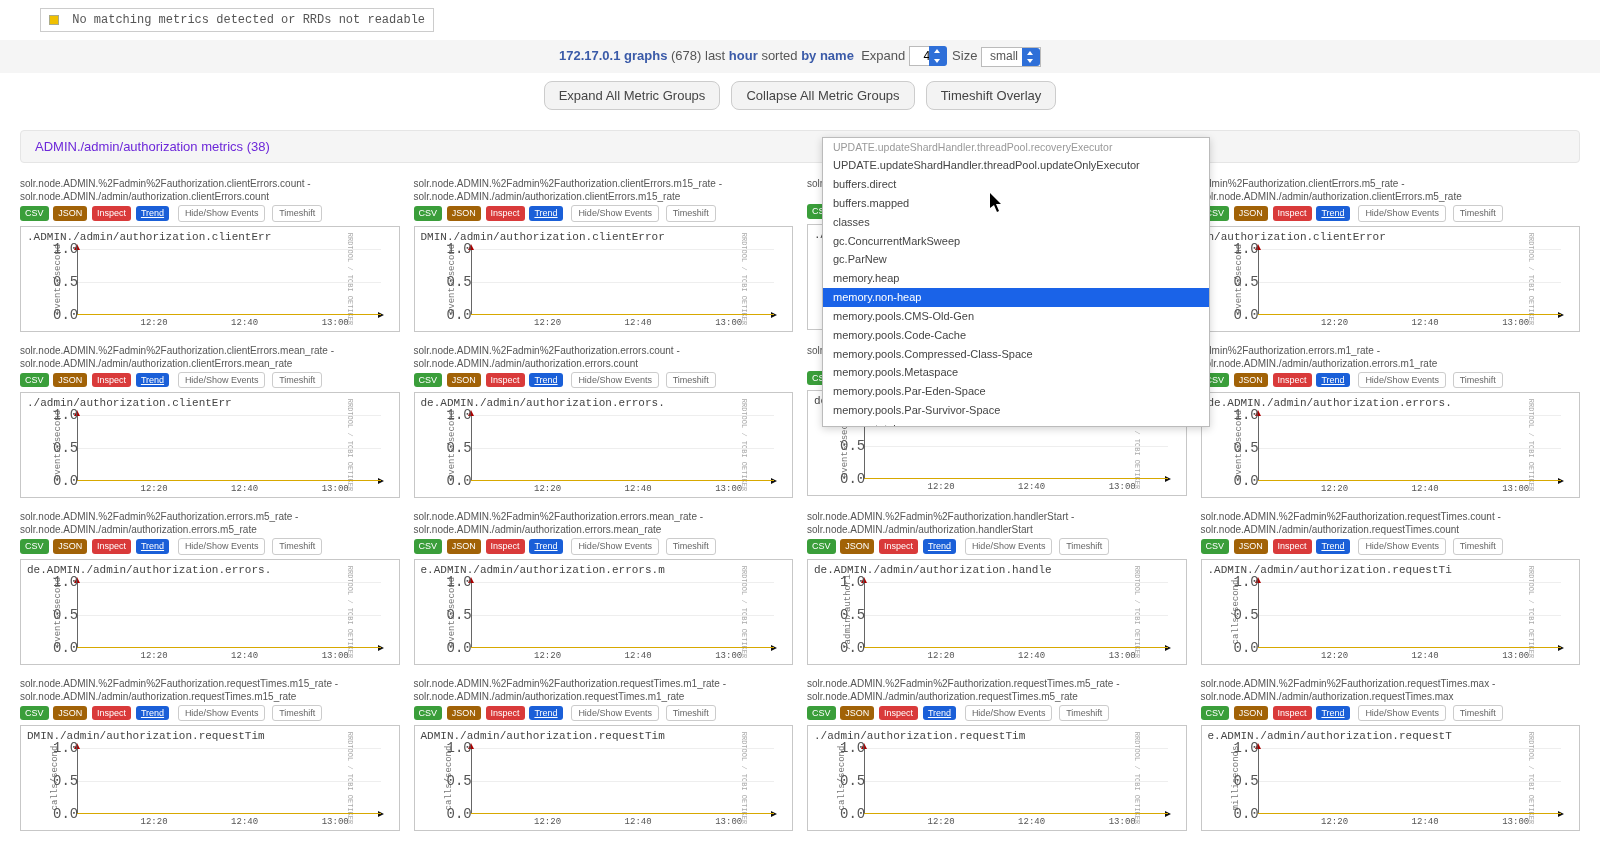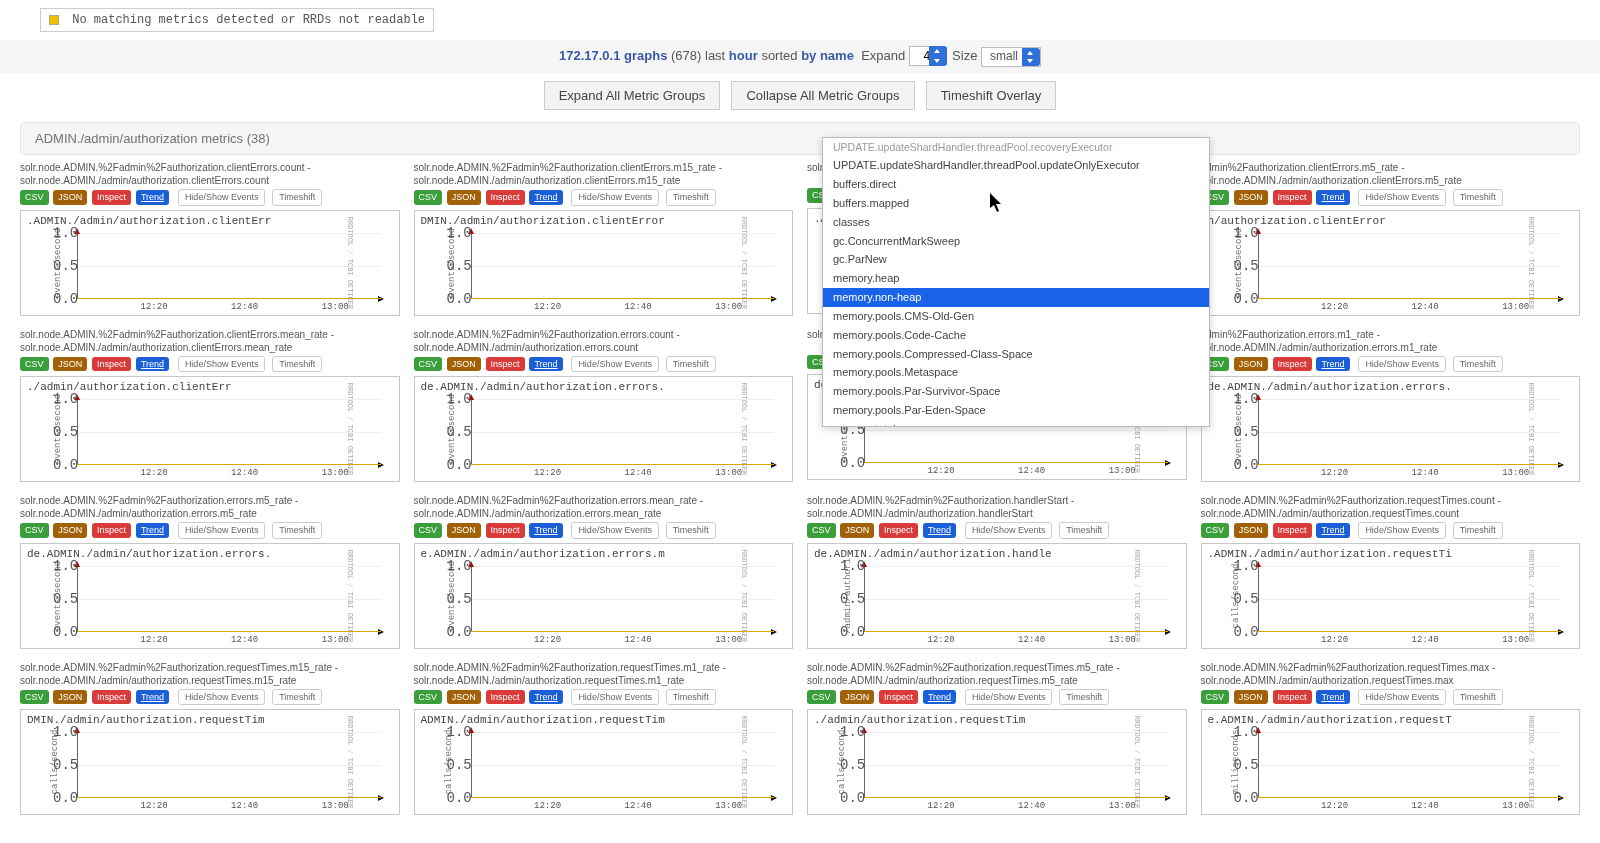--- a/index.html
+++ b/index.html
@@ -58,35 +58,35 @@
   .selarrow:before {
     content:""; position:absolute; left:5px; bottom:3px;
     border-left:3px solid transparent; border-right:3px solid transparent;
     border-top:4px solid #fff;
   }
   .button-row { text-align:center; padding:4px 0 10px; position:relative; }
   .btn {
     display:inline-block;
     background:#f3f3f3;
     border:1px solid #ccc;
-    border-radius:0;
+    border-radius:8px;
     padding:6px 14px;
     font-size:13px;
     color:#444;
     margin:0 4px;
     cursor:pointer;
   }
   .group-header {
     background:#f5f5f5;
-    margin:2px 20px;
+    margin:10px 20px;
     padding:8px 14px;
     border:1px solid #e5e5e5;
     border-radius:4px;
     font-size:13px;
-    color:#737373;
+    color:#6d28d9;
   }
   .grid {
     display:grid;
     grid-template-columns: repeat(4, 1fr);
     gap:8px 14px;
     padding:0 20px 20px;
   }
   .card { font-size:10px; }
   .card-title {
     color:#555;
@@ -255,22 +255,22 @@
       <div class="opt">buffers.mapped</div>
       <div class="opt">classes</div>
       <div class="opt">gc.ConcurrentMarkSweep</div>
       <div class="opt">gc.ParNew</div>
       <div class="opt">memory.heap</div>
       <div class="opt sel">memory.non-heap</div>
       <div class="opt">memory.pools.CMS-Old-Gen</div>
       <div class="opt">memory.pools.Code-Cache</div>
       <div class="opt">memory.pools.Compressed-Class-Space</div>
       <div class="opt">memory.pools.Metaspace</div>
+      <div class="opt">memory.pools.Par-Eden-Space</div>
       <div class="opt">memory.pools.Par-Survivor-Space</div>
-      <div class="opt">memory.pools.Par-Eden-Space</div>
       <div class="opt">memory.total</div>
     </div>
   <div class="cursor" style="top:116px; left:990px;">
     <svg viewBox="0 0 14 20">
         <path d="M0 0 L0 15 L4 12 L7 19 L9 18 L6 11 L11 11 Z" fill="#000"></path>
       </svg>
   </div>
 </div>
 
 

